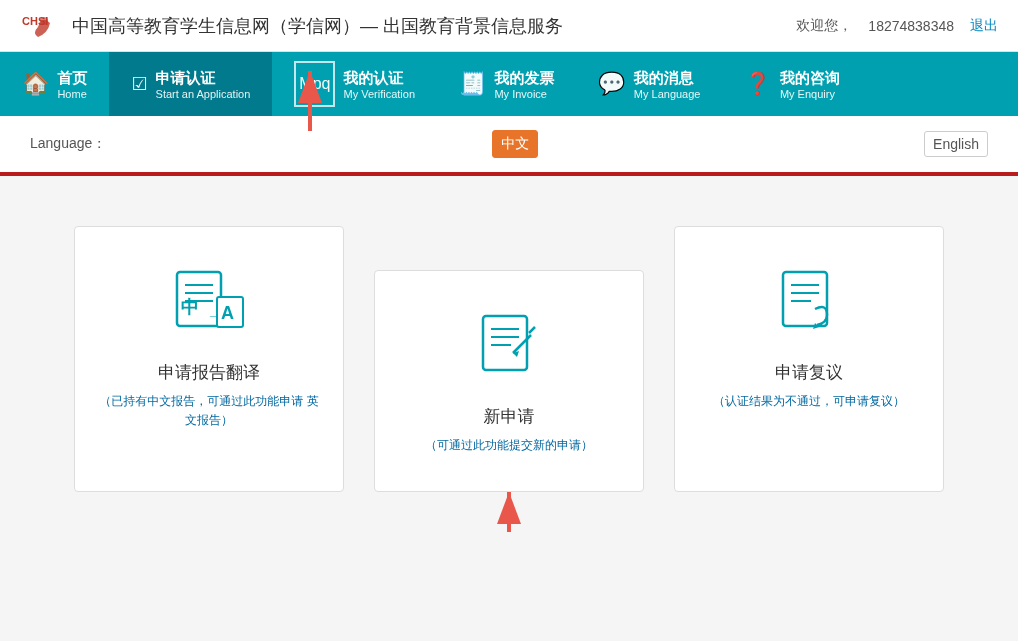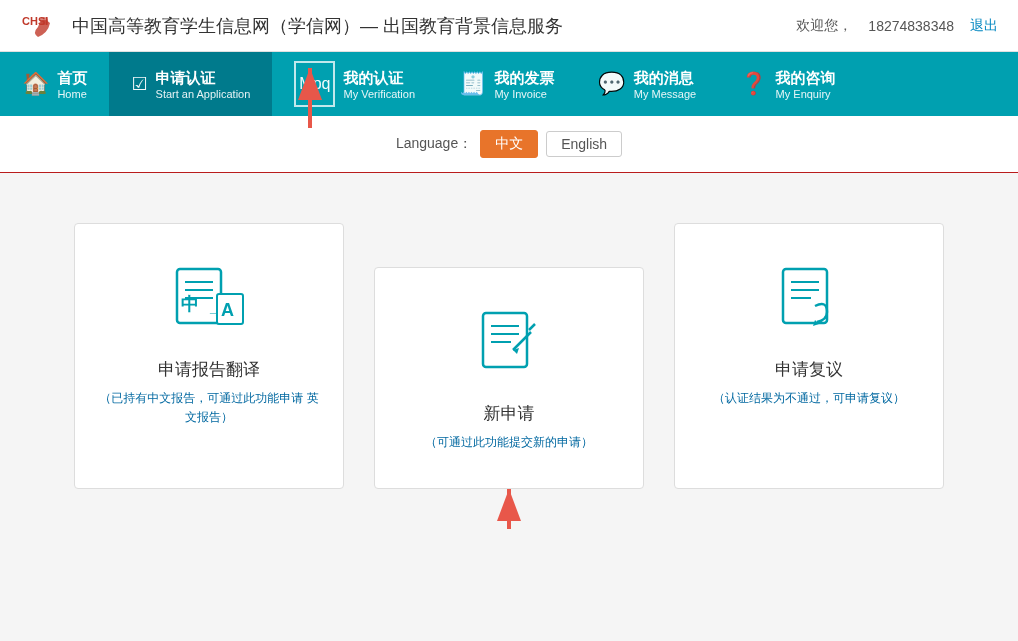--- a/index.html
+++ b/index.html
@@ -65,28 +65,28 @@
     .nav-item-text { display: flex; flex-direction: column; }
     .nav-item-cn { font-size: 15px; font-weight: 600; }
     .nav-item-en { font-size: 11px; opacity: 0.9; }
     .nav-icon { font-size: 22px; opacity: 0.95; }
 
     
     .lang-bar {
       background: #fff;
       padding: 14px 30px;
       display: flex;
-      justify-content: center;
+      justify-content: space-between;
       align-items: center;
       gap: 8px;
-      border-bottom: 1px solid #b91c1c;
+      border-bottom: 4px solid #b91c1c;
     }
     .lang-label { font-size: 14px; color: #555; }
     .lang-btn {
-      padding: 4px 14px;
+      padding: 4px 8px;
       border: 1px solid #ccc;
       border-radius: 3px;
       cursor: pointer;
       font-size: 14px;
       background: #fff;
       color: #555;
     }
     .lang-btn.active {
       background: #e8742a;
       color: #fff;
@@ -174,21 +174,21 @@
     <div class="nav-item-text">
       <span class="nav-item-cn">我的发票</span>
       <span class="nav-item-en">My Invoice</span>
     </div>
   </div>
 
   <div class="nav-item">
     <span class="nav-icon">💬</span>
     <div class="nav-item-text">
       <span class="nav-item-cn">我的消息</span>
-      <span class="nav-item-en">My Message</span>
+      <span class="nav-item-en">My Language</span>
     </div>
   </div>
 
   <div class="nav-item">
     <span class="nav-icon">❓</span>
     <div class="nav-item-text">
       <span class="nav-item-cn">我的咨询</span>
       <span class="nav-item-en">My Enquiry</span>
     </div>
   </div>

